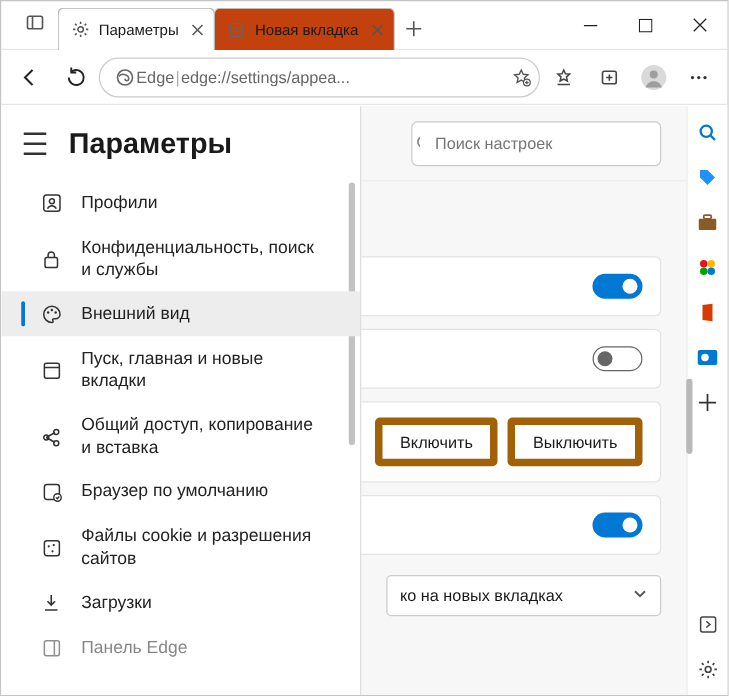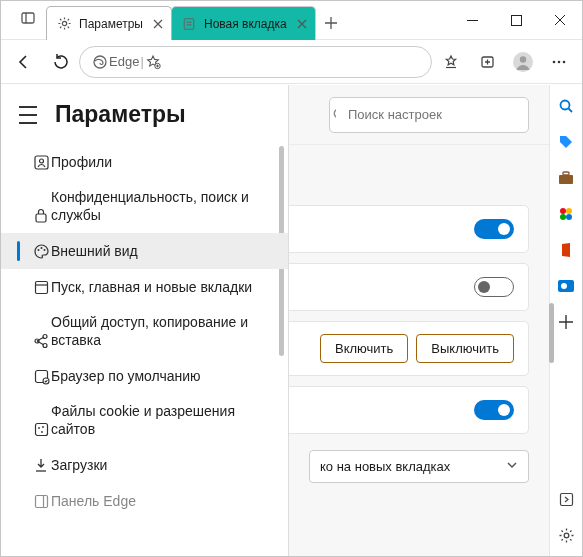--- a/index.html
+++ b/index.html
@@ -2,21 +2,21 @@
 <html><head>
 <meta charset="utf-8">
 <style>
 html,body{margin:0;padding:0;font-family:"Segoe UI",Arial,sans-serif;font-size:13px;color:#1a1a1a;background:#fff}
 *{box-sizing:border-box}
 .window{width:583px;height:557px;border:1px solid #c5c5c5;position:relative;overflow:hidden;background:#fff}
 .titlebar{height:39px;display:flex;align-items:stretch;border-bottom:1px solid #e6e6e6}
 .tab-handle{width:9px}
 .tab{display:flex;align-items:center;height:34px;margin-top:5px;padding:0 4px 0 10px;border:1px solid #ccc;border-bottom:none;border-radius:5px 5px 0 0;background:#fff;font-size:12px;gap:6px;margin-right:-1px}
 .tab.active{border-color:#b5b5b5;z-index:2}
-.tab:not(.active){background:#14b8a6}
+.tab:not(.active){background:#c2410c}
 .tab .tico{width:16px;flex:none;color:#555}
 .tab .label{max-width:88px;overflow:hidden;white-space:nowrap;text-overflow:ellipsis}
 .tab .close{width:18px;height:18px;display:flex;align-items:center;justify-content:center;color:#555;border-radius:3px}
 .newtab{width:32px;display:flex;align-items:center;justify-content:center;margin-top:5px;color:#555}
 .winbtns{margin-left:auto;display:flex}
 .winbtn{width:44px;display:flex;align-items:center;justify-content:center;color:#222}
 .toolbar{height:44px;display:flex;align-items:center;padding:0 6px;gap:2px;border-bottom:1px solid #e6e6e6}
 .tbtn{width:34px;height:34px;display:flex;align-items:center;justify-content:center;color:#333;border-radius:4px}
 .address{flex:1;height:32px;border:1px solid #ccc;border-radius:16px;display:flex;align-items:center;padding:0 6px 0 12px;gap:1px;color:#666;font-size:13px}
 .address .edge-icon{color:#555}
@@ -33,31 +33,31 @@
 .section-h{font-size:17px;font-weight:700;letter-spacing:.5px;margin:10px 0 16px 0}
 .row{background:#fff;border:1px solid #e4e4e4;border-radius:5px;padding:12px 14px;margin-bottom:10px;display:flex;align-items:center;gap:14px;min-height:48px}
 .row .label{flex:1;font-size:14px;overflow:hidden;white-space:nowrap}
 .toggle{width:40px;height:20px;border-radius:10px;position:relative;flex:none}
 .toggle .knob{position:absolute;width:12px;height:12px;border-radius:50%;top:4px;background:#fff}
 .toggle.on{background:#0078d4}
 .toggle.on .knob{right:4px}
 .toggle.off{background:#fff;border:1px solid #666}
 .toggle.off .knob{left:3px;top:3px;background:#666}
 .pillrow{background:#fff;border:1px solid #e4e4e4;border-radius:5px;padding:12px 14px;margin-bottom:10px;display:flex;align-items:center;gap:8px}
-.pill{border:1px solid #a16207;border-radius:4px;padding:6px 14px;font-size:13px;background:#fff}
+.pill{border:6px solid #a16207;border-radius:4px;padding:6px 14px;font-size:13px;background:#fff}
 .dropdown{background:#fff;border:1px solid #ccc;border-radius:4px;padding:8px 10px;display:flex;align-items:flex-start;justify-content:space-between;width:220px;font-size:13px;margin-top:6px}
 
 .overlay{position:absolute;top:84px;left:0;width:288px;bottom:0;background:#fff;border-right:1px solid #ddd;z-index:5;display:flex;flex-direction:column}
 .ov-head{display:flex;align-items:center;gap:14px;padding:16px 16px 10px 18px}
 .hamburger{width:22px;height:18px;display:flex;flex-direction:column;justify-content:space-between}
 .hamburger span{height:2px;background:#333;width:18px}
 .ov-title{font-size:23px;font-weight:600}
 .ov-list{flex:1;overflow:hidden;position:relative;margin-top:6px}
 .ov-scroll{position:absolute;right:4px;top:2px;width:5px;height:210px;background:#c2c2c2;border-radius:3px}
-.item{display:flex;align-items:flex-end;gap:0;padding:9px 28px 9px 32px;font-size:14px;color:#222;line-height:1.25;position:relative}
+.item{display:flex;align-items:center;gap:14px;padding:9px 28px 9px 32px;font-size:14px;color:#222;line-height:1.25;position:relative}
 .item .ic{width:18px;flex:none;color:#333;margin-top:1px}
 .item.active{background:#ededed}
 .item.active::before{content:"";position:absolute;left:16px;top:8px;bottom:8px;width:3px;background:#0078d4;border-radius:2px}
 .arrow{position:absolute;pointer-events:none}
 svg{display:block}
 .vscrollhint{position:absolute;right:-5px;top:218px;width:5px;height:60px;background:#b9b9b9;border-radius:3px}
 </style>
 </head>
 <body>
 
@@ -138,20 +138,21 @@
       </div>
     <div class="address">
       <span class="edge-icon">
           <svg width="16" height="16">
             <circle cx="8" cy="8" r="6" fill="none" stroke="#666" stroke-width="1.3"></circle>
             <path d="M3 7c3-3 8-1 8 2 0 2-3 2-3 0" fill="none" stroke="#666" stroke-width="1.2"></path>
           </svg>
         </span>
       <span>Edge</span>
       <span class="sep">|</span>
+      <span class="url">edge://settings/appea...</span>
       <span>
           <svg width="16" height="16">
             <path d="M8 2l1.6 3.4 3.7.4-2.8 2.5.8 3.7L8 10.1 4.7 12l.8-3.7L2.7 5.8l3.7-.4z" fill="none" stroke="#555" stroke-width="1.1"></path>
             <circle cx="12.5" cy="12" r="2.7" fill="#fff" stroke="#555" stroke-width="1"></circle>
             <path d="M12.5 10.6v2.8M11.1 12h2.8" stroke="#555" stroke-width="1"></path>
           </svg>
         </span>
     </div>
     <div class="tbtn">
         <svg width="18" height="18">

